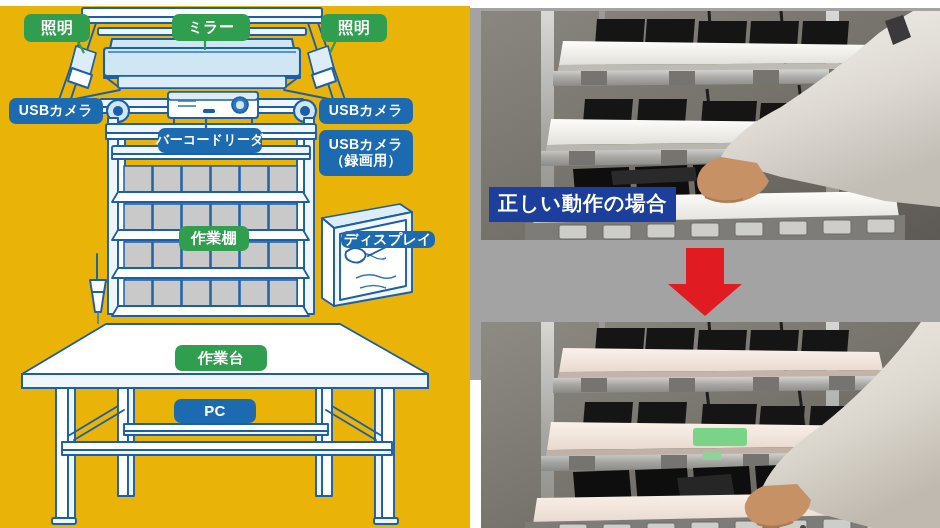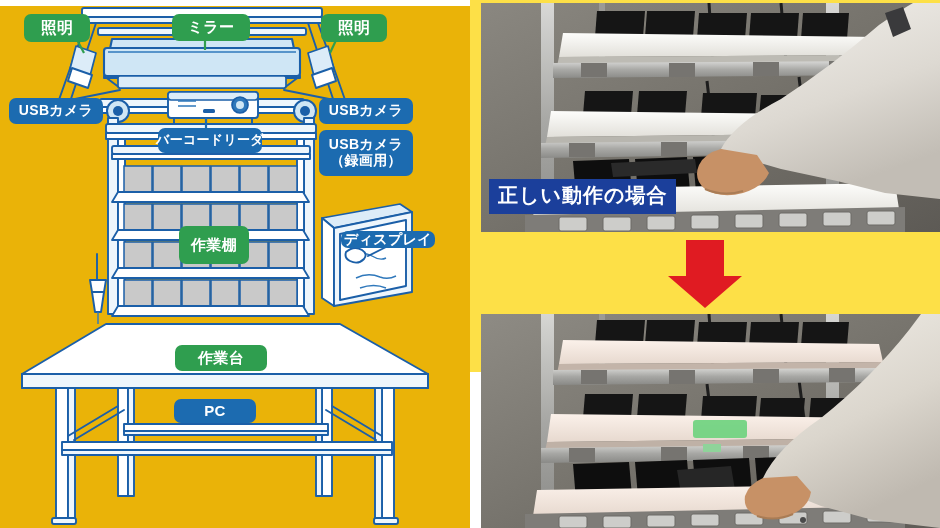--- a/index.html
+++ b/index.html
@@ -27,21 +27,21 @@
     box-sizing:border-box;
   }
   .lbl.green{background:#2f9e4f;}
   .lbl.blue{background:#1c6bb0;}
   .lbl.red{background:#c8161d;}
 
   
   .tail{position:absolute;width:0;height:0;}
 
   
-  #photos{position:absolute;left:470px;top:0;width:470px;height:372px;background:#fde047;}
+  #photos{position:absolute;left:470px;top:8px;width:470px;height:372px;background:#a3a3a3;}
 
   .photo{
     position:absolute;left:11px;width:459px;
     overflow:hidden;
     background:#6d6a64;
   }
   #photo-top{top:3px;height:229px;}
   #photo-bottom{top:314px;height:214px;}
 
   .photo .scene{position:absolute;left:0;top:0;width:100%;height:100%;}
@@ -261,21 +261,21 @@
     <div class="lbl blue" style="left:9px;top:92px;width:94px;height:26px;font-size:14px;">USBカメラ</div>
 
     <div class="lbl blue" style="left:319px;top:92px;width:94px;height:26px;font-size:14px;">USBカメラ</div>
 
     <div class="lbl blue" style="left:158px;top:122px;width:104px;height:25px;font-size:13px;">バーコードリーダ</div>
 
     <div class="lbl blue" style="left:319px;top:124px;width:94px;height:46px;font-size:14px;">USBカメラ
 （録画用）</div>
 
 
-    <div class="lbl green" style="left:179px;top:220px;width:70px;height:38px;font-size:15px;">作業棚</div>
+    <div class="lbl green" style="left:179px;top:220px;width:70px;height:25px;font-size:15px;">作業棚</div>
 
     <div class="lbl blue" style="left:341px;top:225px;width:94px;height:17px;font-size:14px;">ディスプレイ</div>
 
     <div class="lbl green" style="left:175px;top:339px;width:92px;height:26px;font-size:15px;">作業台</div>
 
     <div class="lbl blue" style="left:174px;top:393px;width:82px;height:24px;font-size:15px;">PC</div>
 
   </div>
 
   <div id="photos">

